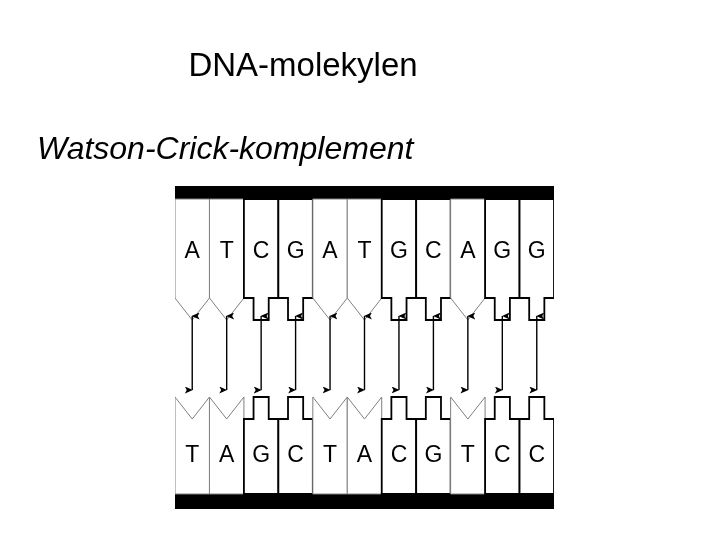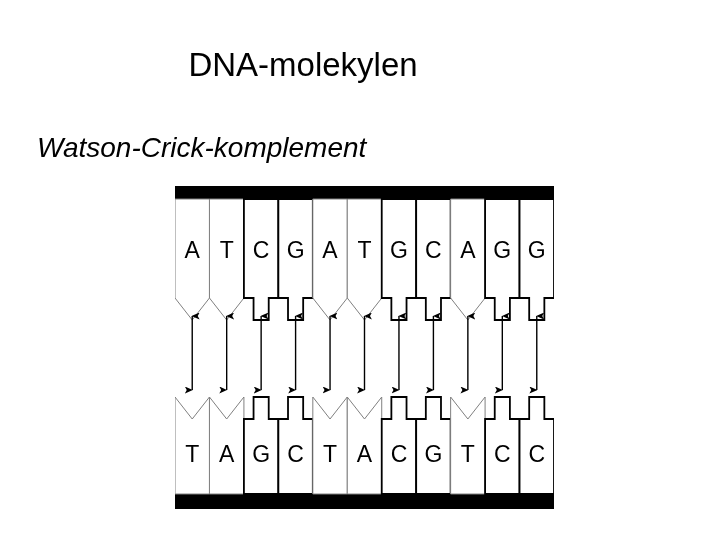--- a/index.html
+++ b/index.html
@@ -25,21 +25,21 @@
     font-weight: 400;
     color: #000000;
     letter-spacing: 0px;
     line-height: 38px;
     white-space: nowrap;
   }
   #slide-subtitle {
     position: absolute;
     left: 37px;
     top: 133px;
-    font-size: 28px;
+    font-size: 32px;
     font-style: italic;
     font-weight: 400;
     color: #000000;
     line-height: 30px;
     white-space: nowrap;
   }
   #dna-figure {
     position: absolute;
     left: 175px;
     top: 186px;

